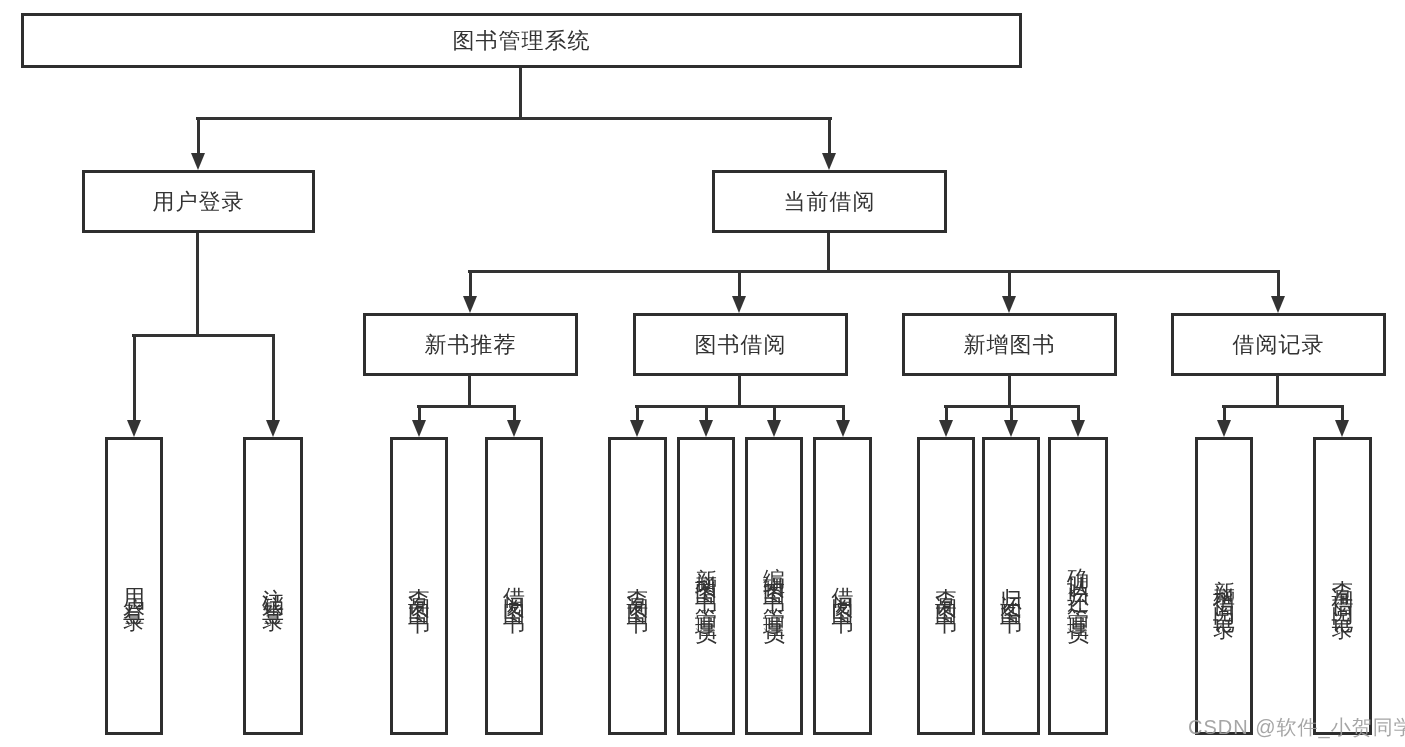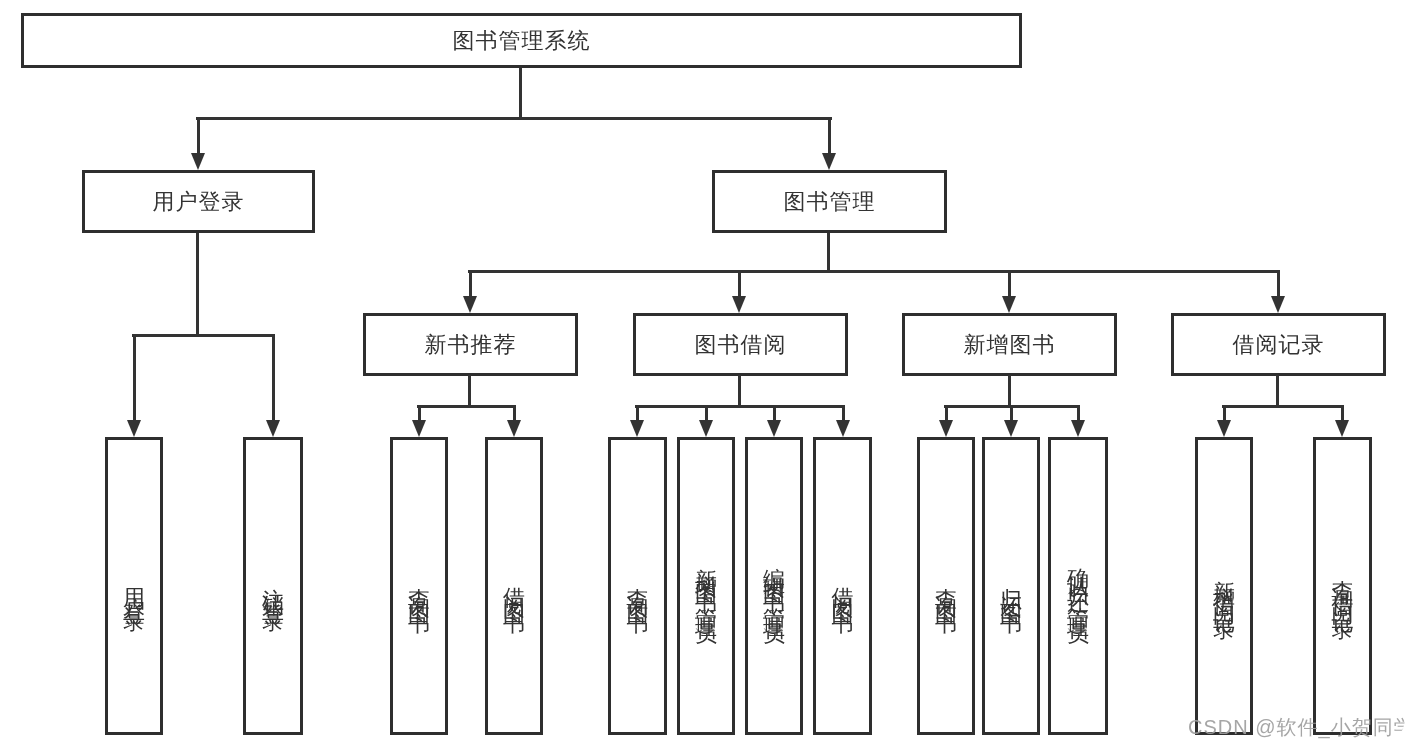--- a/index.html
+++ b/index.html
@@ -2,21 +2,20 @@
 <html><head>
 <meta charset="utf-8">
 <style>
   html,body{margin:0;padding:0;background:#ffffff;}
   #canvas{
     position:relative;
     width:1405px;height:747px;
     background:#ffffff;
     font-family:"Liberation Sans","DejaVu Sans",sans-serif;
     overflow:hidden;
-    border-radius:29px;
   }
   .node{
     position:absolute;
     box-sizing:border-box;
     background:#ffffff;
     border:3px solid #2e2e2e;
     display:flex;align-items:center;justify-content:center;
     color:#333333;
     font-size:22px;
     letter-spacing:1px;
@@ -49,21 +48,21 @@
 </style>
 </head>
 <body>
 
 <div id="canvas">
 
   <div class="node" style="left:21px;top:13px;width:1001px;height:55px;">图书管理系统</div>
 
   <div class="node" style="left:82px;top:170px;width:233px;height:63px;">用户登录</div>
 
-  <div class="node" style="left:712px;top:170px;width:235px;height:63px;">图书管理</div>
+  <div class="node" style="left:712px;top:170px;width:235px;height:63px;">当前借阅</div>
 
   <div class="node" style="left:363px;top:313px;width:215px;height:63px;">新书推荐</div>
 
   <div class="node" style="left:633px;top:313px;width:215px;height:63px;text-align:right;">图书借阅</div>
 
   <div class="node" style="left:902px;top:313px;width:215px;height:63px;">新增图书</div>
 
   <div class="node" style="left:1171px;top:313px;width:215px;height:63px;">借阅记录</div>
 
   <div class="node" style="left:105px;top:437px;width:58px;height:298px;">

